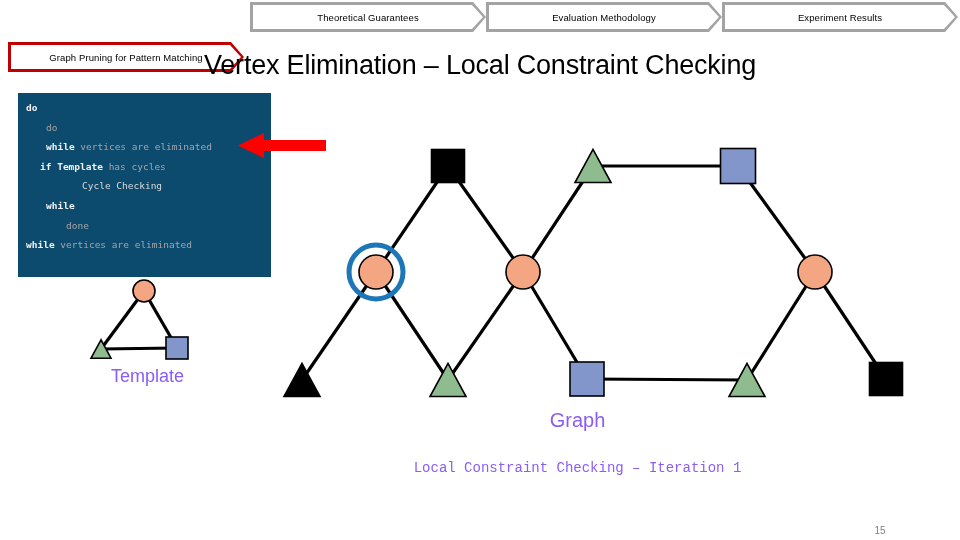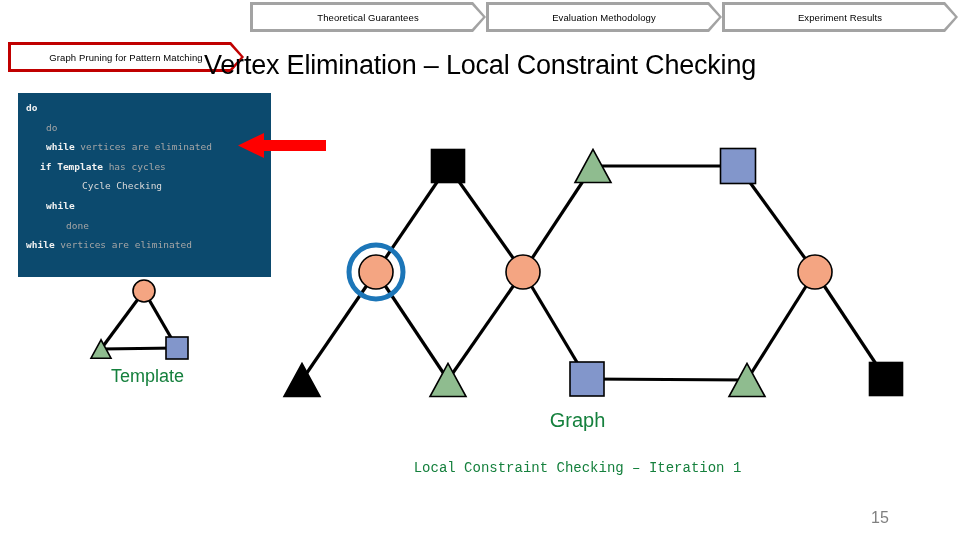--- a/index.html
+++ b/index.html
@@ -110,21 +110,21 @@
     top: 0;
     width: 960px;
     height: 540px;
     pointer-events: none;
   }
 
   
   .caption {
     position: absolute;
     text-align: center;
-    color: #15803d;
+    color: #8b5cf6;
   }
   #template-caption {
     left: 60px;
     top: 366px;
     width: 175px;
     font-size: 18px;
   }
   #graph-caption {
     left: 480px;
     top: 409px;
@@ -136,24 +136,24 @@
     top: 460px;
     width: 555px;
     font-size: 14px;
     font-family: Liberation Mono, monospace;
   }
 
   
   #page-number {
     position: absolute;
     left: 860px;
-    top: 509px;
+    top: 525px;
     width: 40px;
     text-align: center;
-    font-size: 16px;
+    font-size: 10px;
     color: #808080;
   }
 </style>
 </head>
 <body>
 
 <div id="tabbar">
     <div class="tab active" style="left: 8px; width: 236px; margin-top: 40px;">
       <div class="tab-inner">
         <span class="tab-label">Graph Pruning for Pattern Matching</span>

